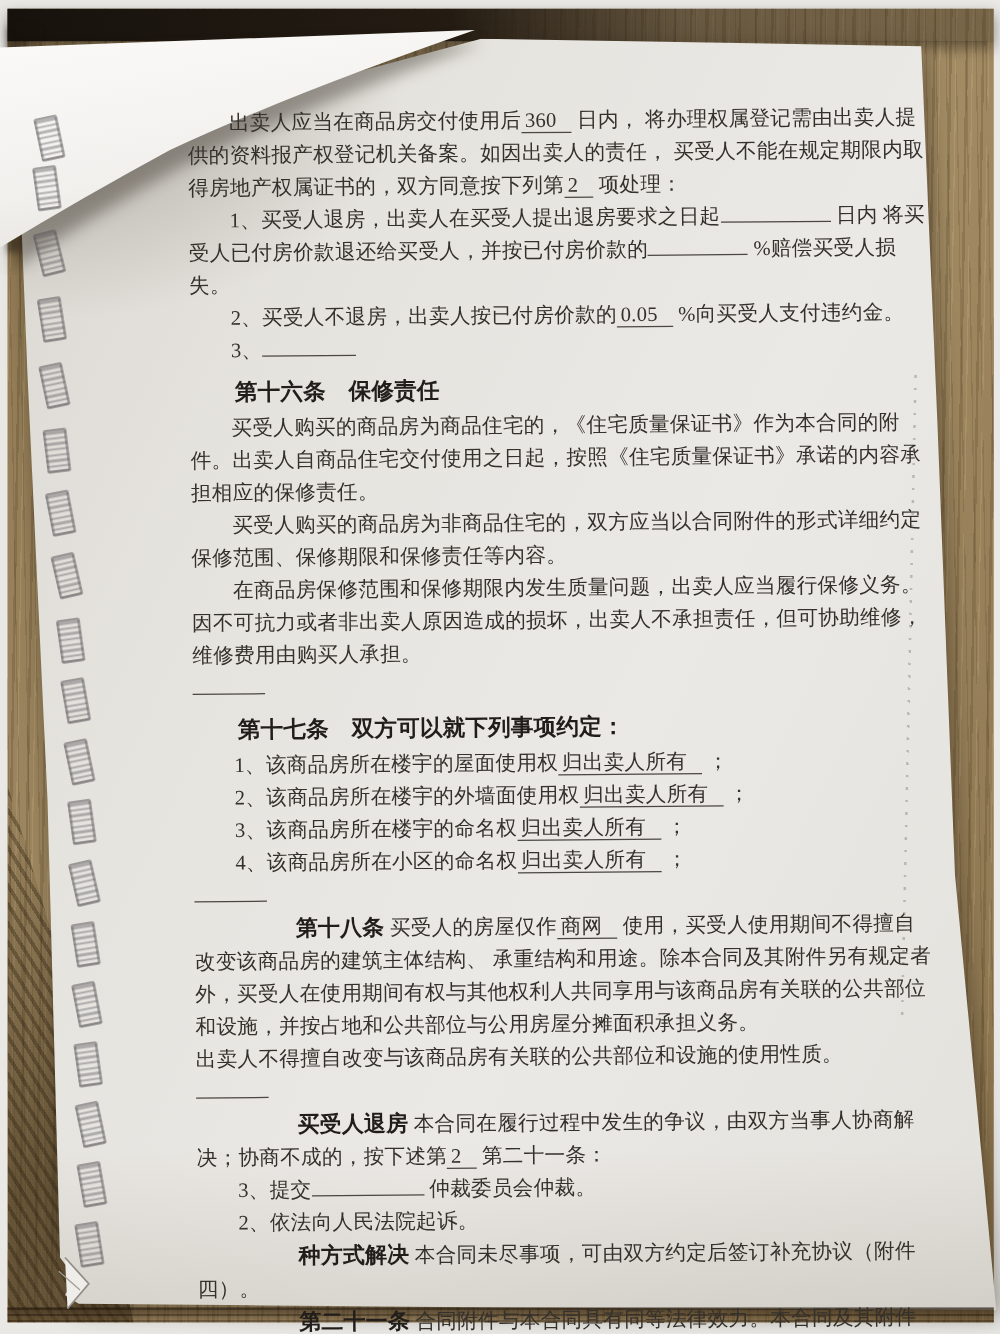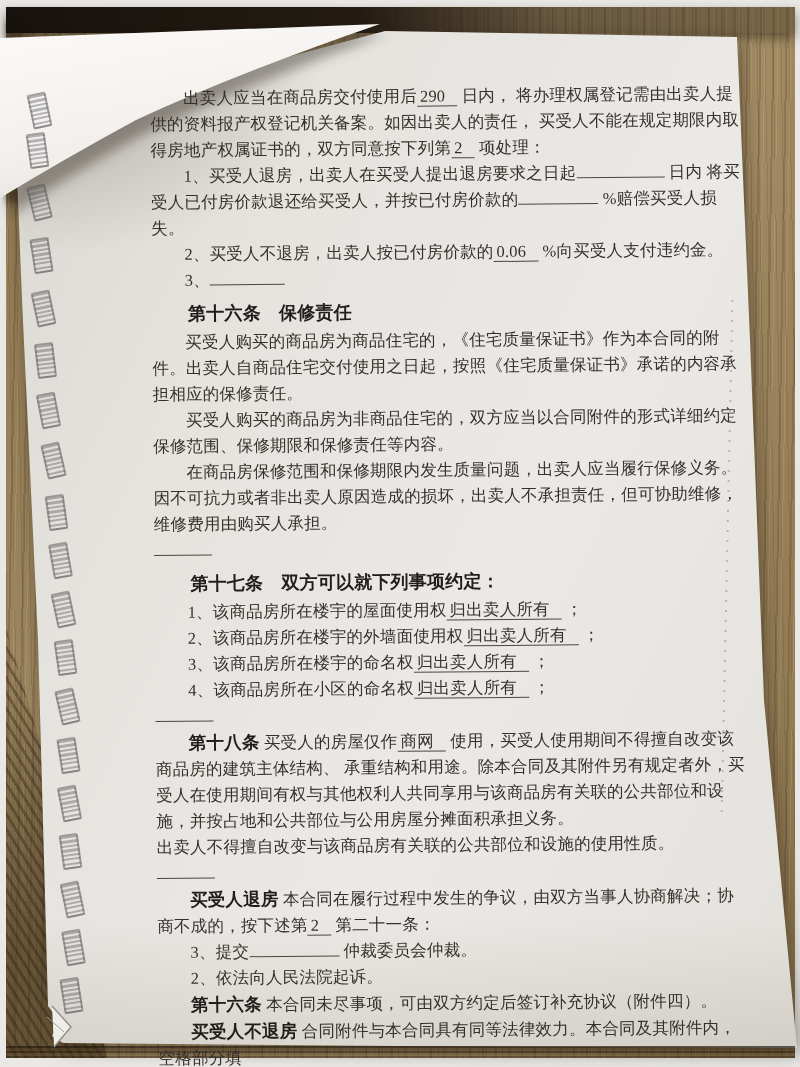--- a/index.html
+++ b/index.html
@@ -75,21 +75,21 @@
   
   .content{
     left:150px;top:86px;width:592px;color:var(--ink,#34312c);
     font-size:16.5px;line-height:26px;letter-spacing:.2px;
     transform:rotate(-.5deg);transform-origin:0 0;
   }
   .content p{margin:0;}
   .content p.p{text-indent:2em;}
   .content p.pn{text-indent:0;}
   .content p.h{font-weight:bold;font-size:18px;line-height:28px;color:#201d1a;margin:6px 0 2px;text-indent:2em;}
-  .seg-bold{font-weight:bold;font-size:17.5px;color:#201d1a;}
+  .seg-bold{font-weight:bold;font-size:17.5px;color:#201d1a;margin-left:48px;}
   .seg-fill{border-bottom:1.5px solid #4a4742;padding:0 12px 0 3px;}
   .seg-blank{display:inline-block;height:1em;border-bottom:1.5px solid #4a4742;vertical-align:baseline;}
   .dogear{left:44px;top:1002px;}
 </style>
 </head>
 <body>
 
 <div class="layer wood"></div>
 <div class="layer wood-bl"></div>
 <div class="layer top-dark"></div>
@@ -136,38 +136,38 @@
     <div class="stamp" style="left: 62px; top: 978px; transform: rotate(-9deg);"></div>
   </div>
 
 <svg class="layer dogear" width="50" height="55" viewBox="0 0 50 55">
   <path d="M8,4 L27,25 L10,45" fill="#efede9" stroke="#928e87" stroke-width="1.4"></path>
   <path d="M3,15 L20,30" fill="none" stroke="#a29e97" stroke-width="1"></path>
 </svg>
 
 <div class="layer content">
   <div>
-      <p class="p"><span class="seg-text">出卖人应当在商品房交付使用后</span><span class="seg-fill">290</span><span class="seg-text"> 日内， 将办理权属登记需由出卖人提供的资料报产权登记机关备案。如因出卖人的责任， 买受人不能在规定期限内取得房地产权属证书的，双方同意按下列第</span><span class="seg-fill">2</span><span class="seg-text"> 项处理：</span></p>
+      <p class="p"><span class="seg-text">出卖人应当在商品房交付使用后</span><span class="seg-fill">360</span><span class="seg-text"> 日内， 将办理权属登记需由出卖人提供的资料报产权登记机关备案。如因出卖人的责任， 买受人不能在规定期限内取得房地产权属证书的，双方同意按下列第</span><span class="seg-fill">2</span><span class="seg-text"> 项处理：</span></p>
       <p class="p"><span class="seg-text">1、买受人退房，出卖人在买受人提出退房要求之日起</span><span class="seg-blank" style="width: 88px;"></span><span class="seg-text"> 日内 将买受人已付房价款退还给买受人，并按已付房价款的</span><span class="seg-blank" style="width: 80px;"></span><span class="seg-text"> %赔偿买受人损失。</span></p>
-      <p class="p"><span class="seg-text">2、买受人不退房，出卖人按已付房价款的</span><span class="seg-fill">0.06</span><span class="seg-text"> %向买受人支付违约金。</span></p>
+      <p class="p"><span class="seg-text">2、买受人不退房，出卖人按已付房价款的</span><span class="seg-fill">0.05</span><span class="seg-text"> %向买受人支付违约金。</span></p>
       <p class="p"><span class="seg-text">3、</span><span class="seg-blank" style="width: 75px;"></span></p>
       <p class="h"><span class="seg-text">第十六条　保修责任</span></p>
       <p class="p"><span class="seg-text">买受人购买的商品房为商品住宅的，《住宅质量保证书》作为本合同的附件。出卖人自商品住宅交付使用之日起，按照《住宅质量保证书》承诺的内容承担相应的保修责任。</span></p>
       <p class="p"><span class="seg-text">买受人购买的商品房为非商品住宅的，双方应当以合同附件的形式详细约定保修范围、保修期限和保修责任等内容。</span></p>
       <p class="p"><span class="seg-text">在商品房保修范围和保修期限内发生质量问题，出卖人应当履行保修义务。因不可抗力或者非出卖人原因造成的损坏，出卖人不承担责任，但可协助维修，维修费用由购买人承担。</span></p>
       <p class="pn"><span class="seg-blank" style="width: 58px;"></span></p>
       <p class="h"><span class="seg-text">第十七条　双方可以就下列事项约定：</span></p>
       <p class="p"><span class="seg-text">1、该商品房所在楼宇的屋面使用权</span><span class="seg-fill">归出卖人所有</span><span class="seg-text"> ；</span></p>
       <p class="p"><span class="seg-text">2、该商品房所在楼宇的外墙面使用权</span><span class="seg-fill">归出卖人所有</span><span class="seg-text"> ；</span></p>
       <p class="p"><span class="seg-text">3、该商品房所在楼宇的命名权</span><span class="seg-fill">归出卖人所有</span><span class="seg-text"> ；</span></p>
       <p class="p"><span class="seg-text">4、该商品房所在小区的命名权</span><span class="seg-fill">归出卖人所有</span><span class="seg-text"> ；</span></p>
       <p class="pn"><span class="seg-blank" style="width: 58px;"></span></p>
       <p class="p"><span class="seg-bold">第十八条</span><span class="seg-text"> 买受人的房屋仅作</span><span class="seg-fill">商网</span><span class="seg-text"> 使用，买受人使用期间不得擅自改变该商品房的建筑主体结构、 承重结构和用途。除本合同及其附件另有规定者外，买受人在使用期间有权与其他权利人共同享用与该商品房有关联的公共部位和设施，并按占地和公共部位与公用房屋分摊面积承担义务。</span></p>
       <p class="pn"><span class="seg-text">出卖人不得擅自改变与该商品房有关联的公共部位和设施的使用性质。</span></p>
       <p class="pn"><span class="seg-blank" style="width: 58px;"></span></p>
       <p class="p"><span class="seg-bold">买受人退房</span><span class="seg-text"> 本合同在履行过程中发生的争议，由双方当事人协商解决；协商不成的，按下述第</span><span class="seg-fill">2</span><span class="seg-text"> 第二十一条：</span></p>
       <p class="p"><span class="seg-text">3、提交</span><span class="seg-blank" style="width: 90px;"></span><span class="seg-text"> 仲裁委员会仲裁。</span></p>
       <p class="p"><span class="seg-text">2、依法向人民法院起诉。</span></p>
-      <p class="p"><span class="seg-bold">第十六条</span><span class="seg-text"> 本合同未尽事项，可由双方约定后签订补充协议（附件四）。</span></p>
-      <p class="p"><span class="seg-bold">买受人不退房</span><span class="seg-text"> 合同附件与本合同具有同等法律效力。本合同及其附件内，空格部分填</span></p>
+      <p class="p"><span class="seg-bold">种方式解决</span><span class="seg-text"> 本合同未尽事项，可由双方约定后签订补充协议（附件四）。</span></p>
+      <p class="p"><span class="seg-bold">第二十一条</span><span class="seg-text"> 合同附件与本合同具有同等法律效力。本合同及其附件内，空格部分填</span></p>
     </div>
 
 </div>
 
 </body></html>

